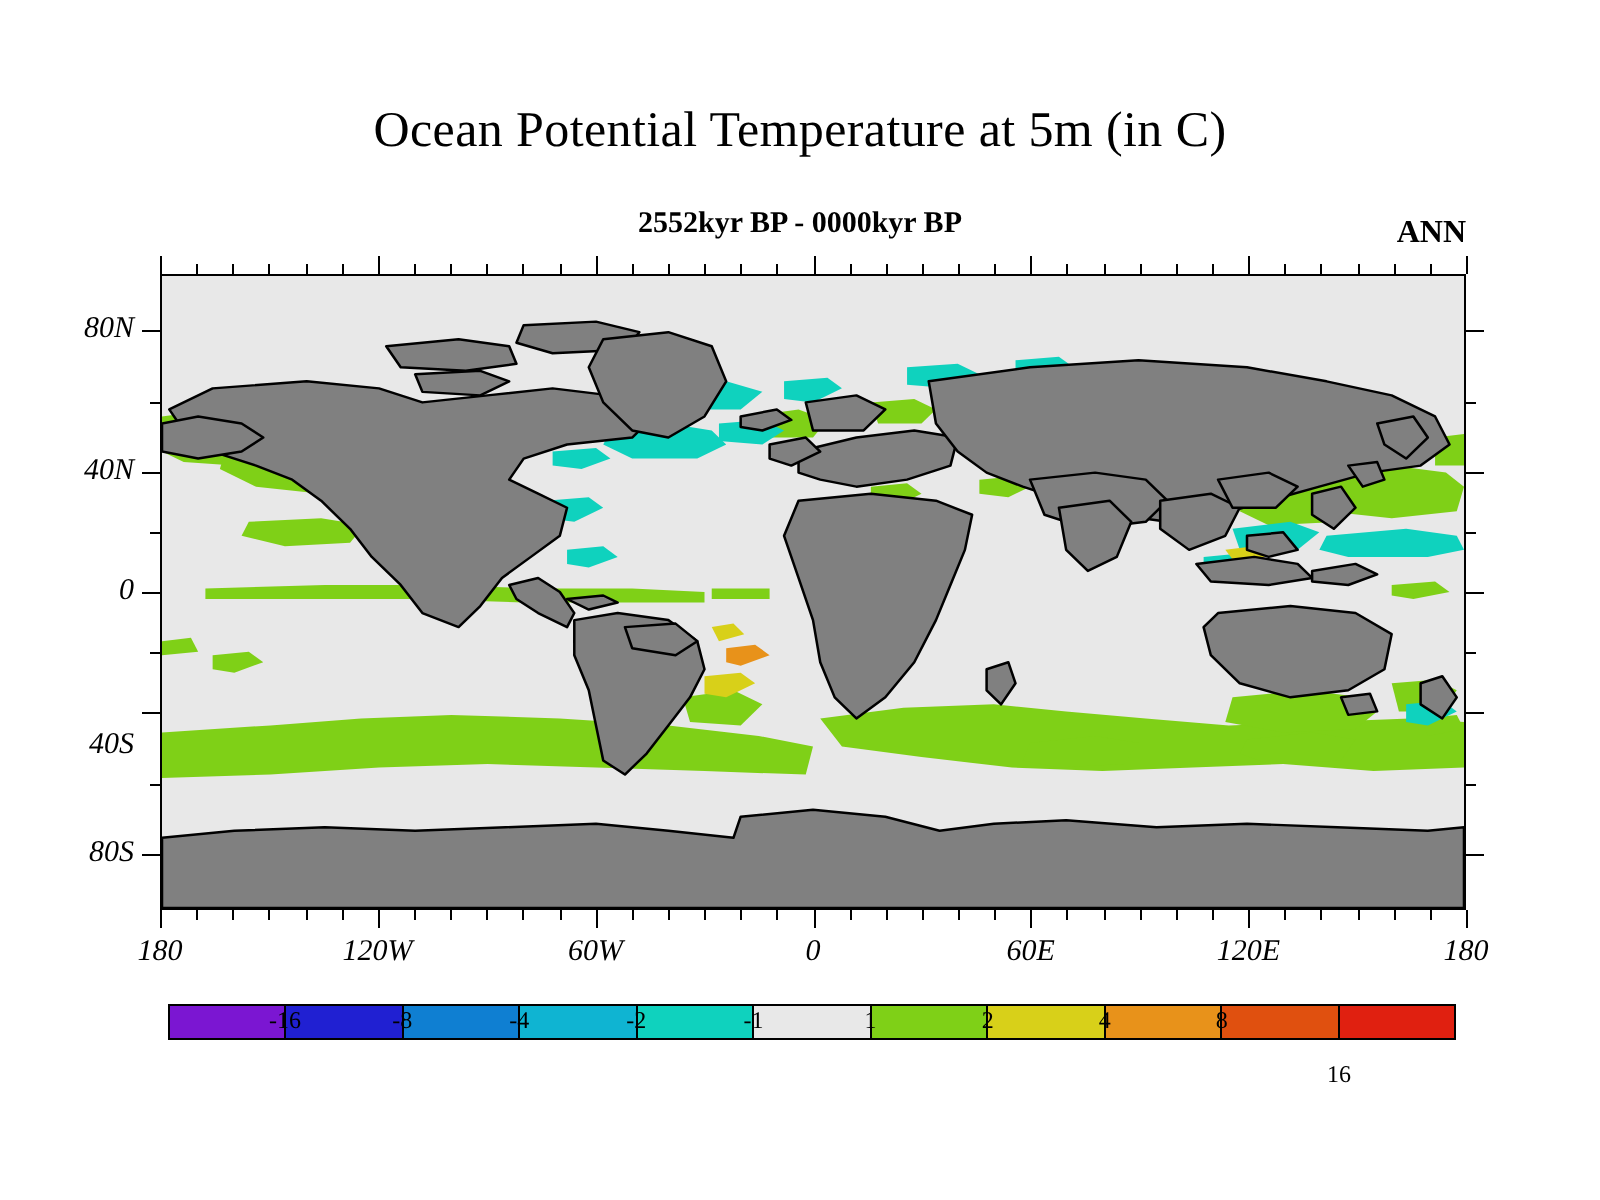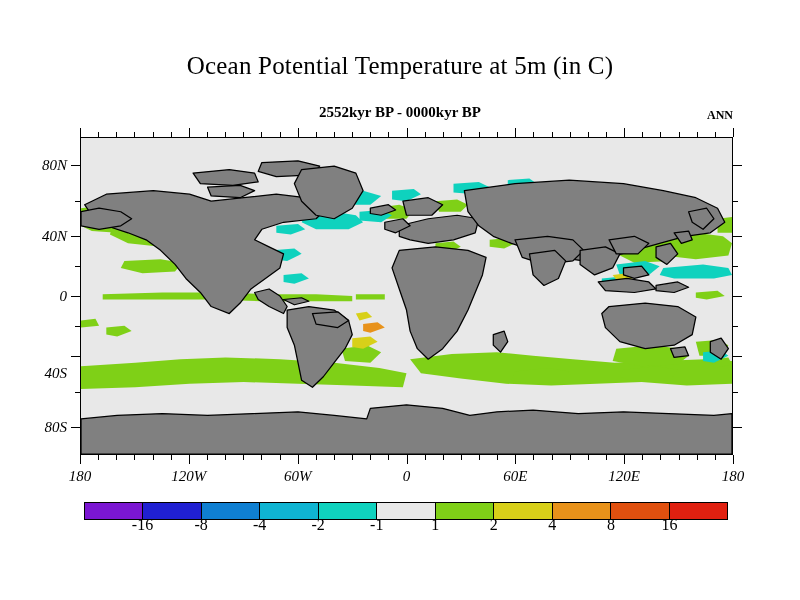--- a/index.html
+++ b/index.html
@@ -20,21 +20,21 @@
     font-size:13px;
   }
   .expt{
     position:absolute;left:80px;top:108px;font-size:14px;font-weight:bold;
   }
   .period{
     position:absolute;left:0;top:104px;width:800px;text-align:center;
     font-size:15px;font-weight:bold;
   }
   .season{
-    position:absolute;right:67px;top:108px;font-size:12px;font-weight:bold;margin-left:36px;
+    position:absolute;right:67px;top:108px;font-size:16px;font-weight:bold;margin-left:36px;
   }
 
   
   #mapwrap{position:absolute;left:80px;top:137px;width:653px;height:318px;font-style:italic;}
   #mapframe{
     position:absolute;left:0;top:0;width:653px;height:318px;
     border:1px solid #000;box-sizing:border-box;
     background:#e8e8e8;overflow:hidden;
   }
   #mapsvg{position:absolute;left:0;top:0;}
@@ -59,21 +59,21 @@
     position:absolute;top:calc(100% + 13px);
     font-size:15px;white-space:nowrap;transform:translateX(-50%);
   }
 
   
   #cbar{position:absolute;left:84px;top:502px;width:644px;height:18px;
         border:1px solid #000;box-sizing:border-box;display:flex;}
   #cbar .cell{flex:1 1 0;height:100%;border-right:1px solid #000;box-sizing:border-box;}
   #cbar .cell:last-child{border-right:none;}
   .cblabel{
-    position:absolute;top:516px;font-size:16px;
+    position:absolute;top:503px;font-size:12px;
     transform:translateX(-50%);white-space:nowrap;
   }
 </style>
 </head>
 <body>
 
 <div id="stage">
 
   <div class="title">Ocean Potential Temperature at 5m (in C)</div>
   <div class="period">2552kyr BP - 0000kyr BP</div>
@@ -354,16 +354,16 @@
   <div id="cblabels">
       <div class="cblabel" style="left: 142.545px;">-16</div>
       <div class="cblabel" style="left: 201.091px;">-8</div>
       <div class="cblabel" style="left: 259.636px;">-4</div>
       <div class="cblabel" style="left: 318.182px;">-2</div>
       <div class="cblabel" style="left: 376.727px;">-1</div>
       <div class="cblabel" style="left: 435.273px;">1</div>
       <div class="cblabel" style="left: 493.818px;">2</div>
       <div class="cblabel" style="left: 552.364px;">4</div>
       <div class="cblabel" style="left: 610.909px;">8</div>
-      <div class="cblabel" style="left: 669.455px;">16</div>
+      <div class="cblabel" style="left: 669.455px; margin-top: 27px;">16</div>
     </div>
 
 </div>
 
 </body></html>

